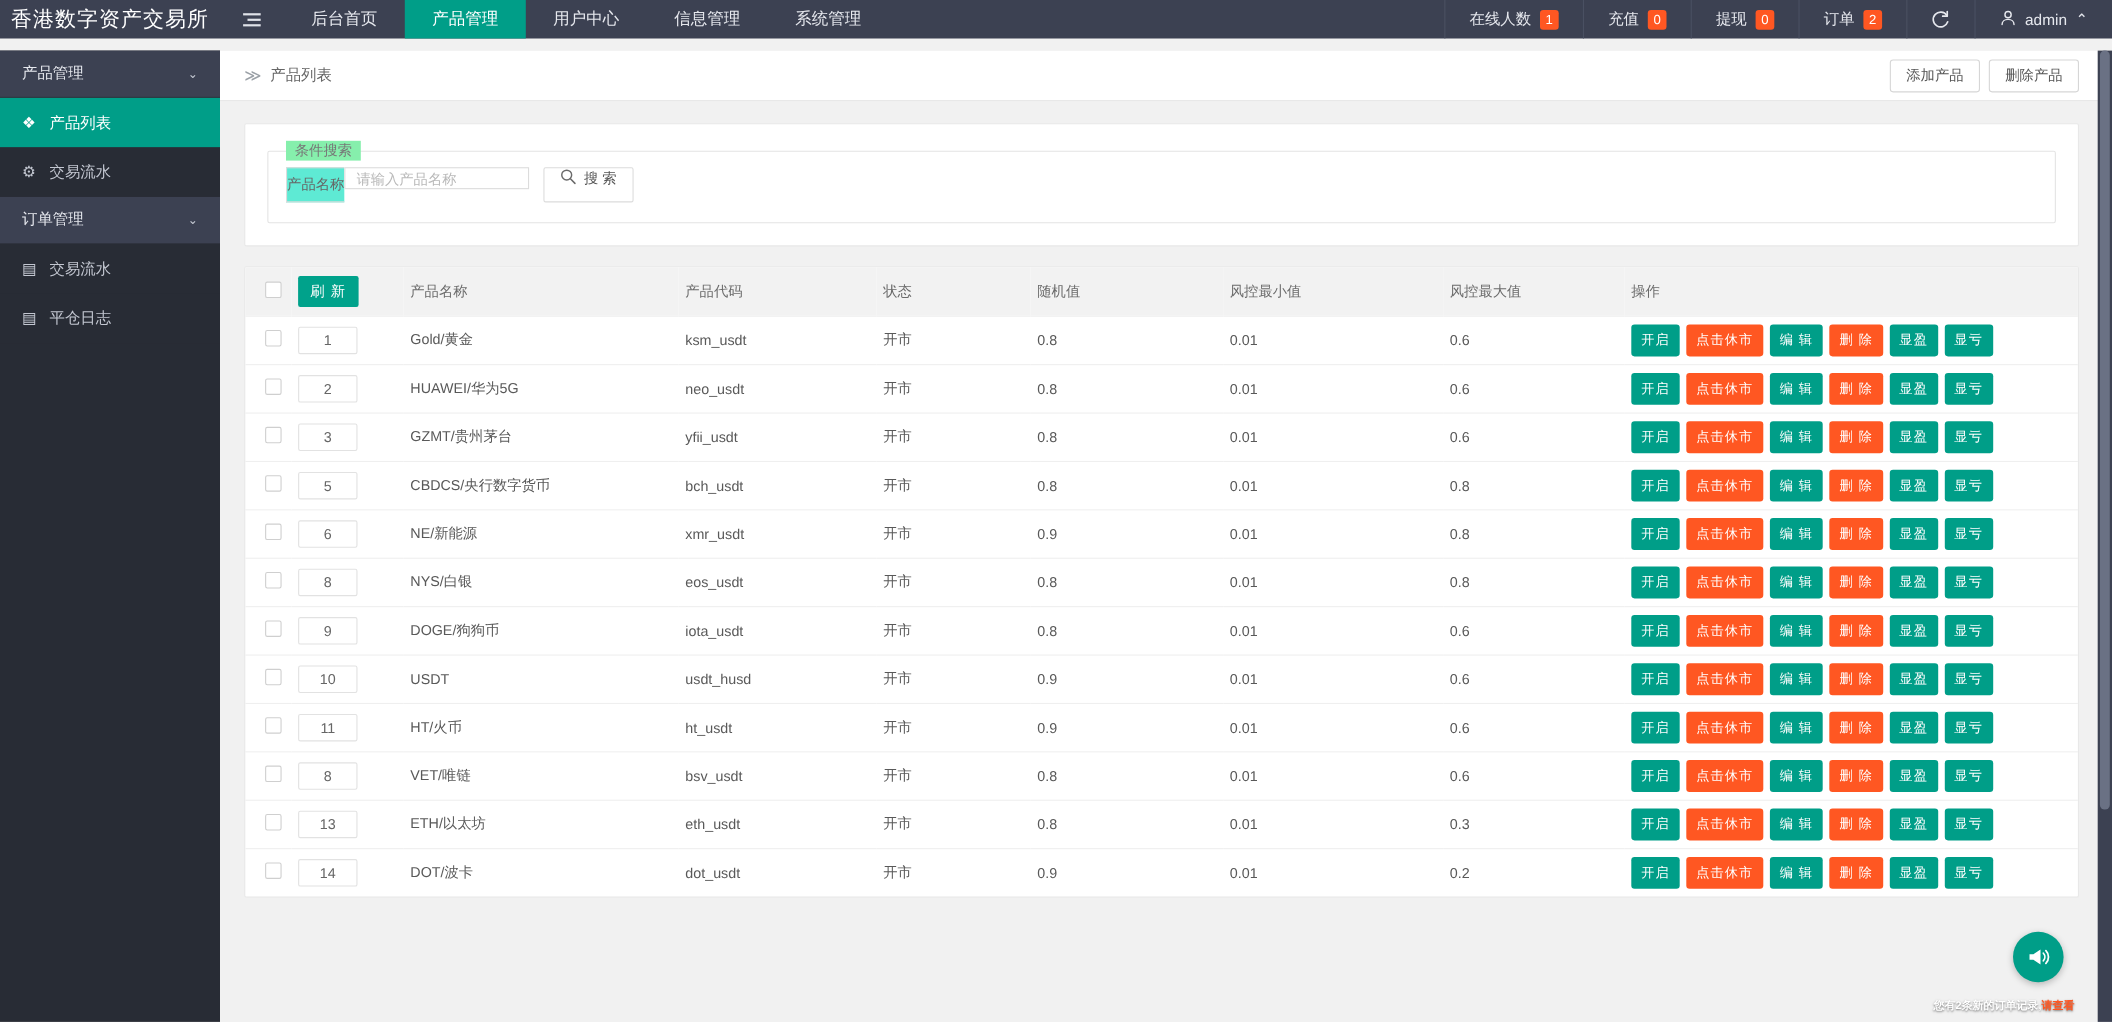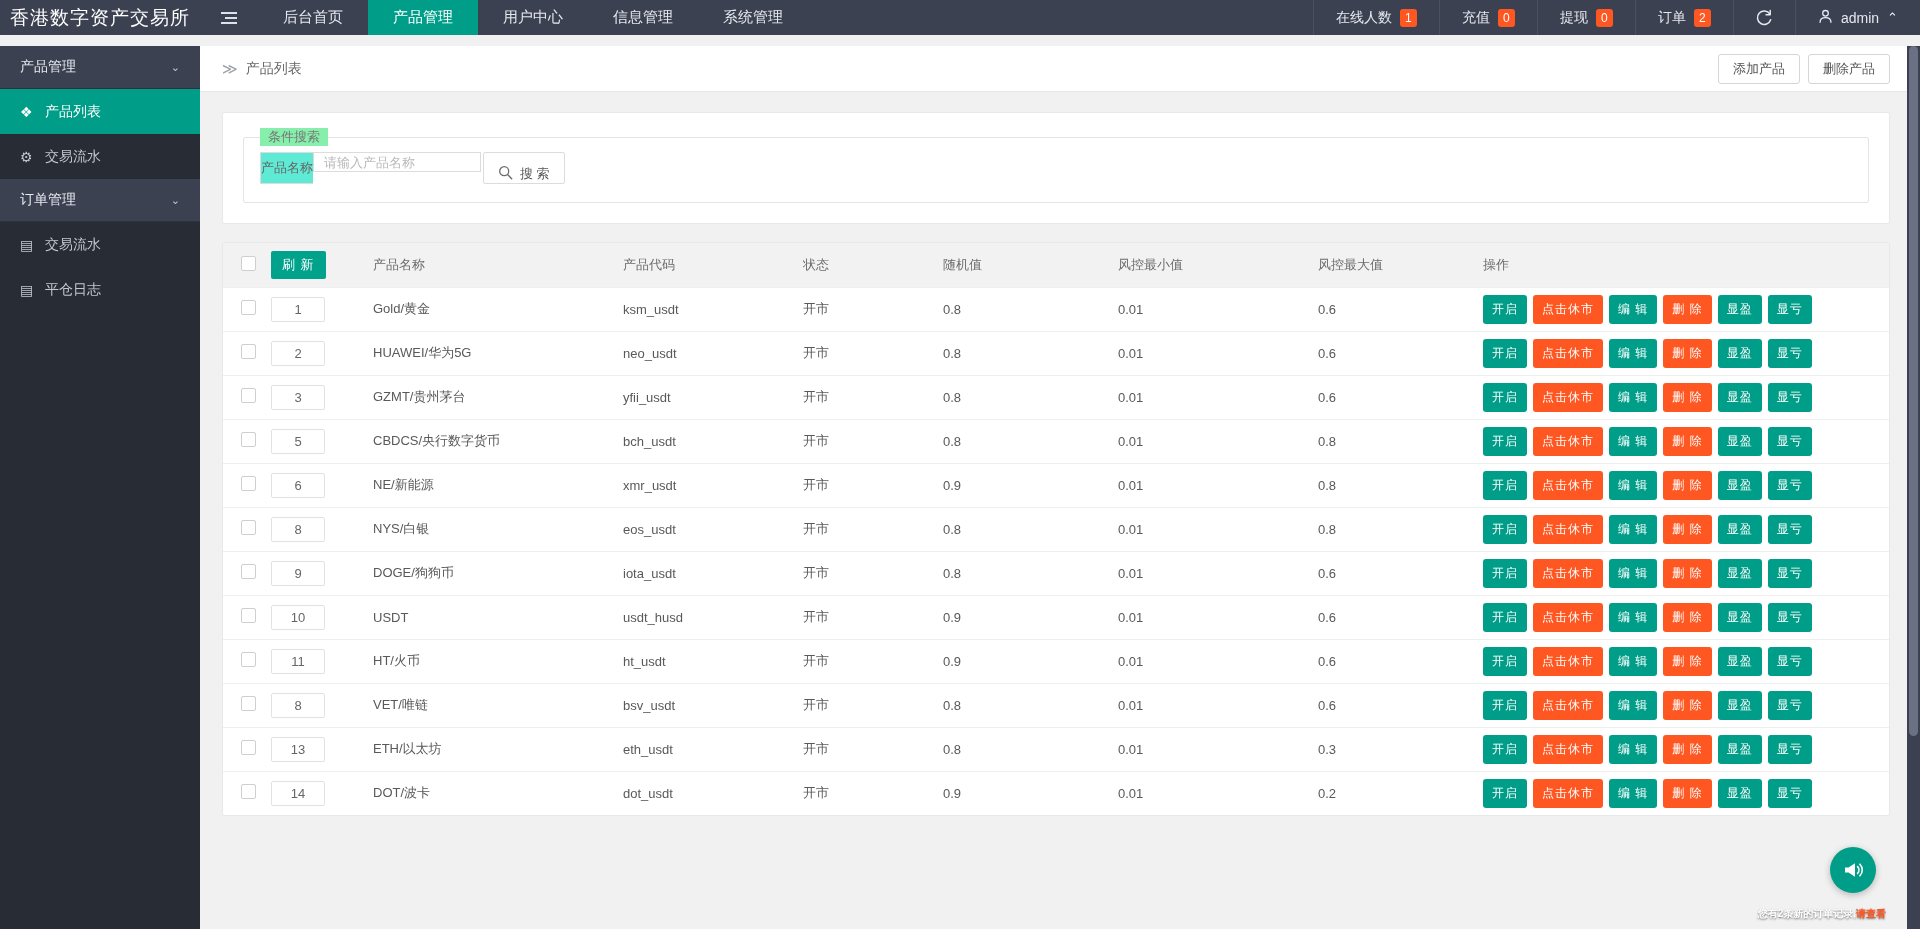--- a/index.html
+++ b/index.html
@@ -107,23 +107,23 @@
     border: 1px solid #dcdcdc; border-right: none; background: #5eead4;
     font-size: 13px; color: #666; display: flex; align-items: center;
     padding: 0 0; height: 32px; white-space: nowrap;
   }
   .txtinput {
     border: 1px solid #dcdcdc; height: 20px; width: 168px; padding: 0 10px;
     font-size: 13px; color: #333; outline: none; font-family: inherit;
   }
   .txtinput::placeholder { color: #b9b9b9; }
   .searchbtn {
-    margin-left: 2px; height: 32px; padding: 0 14px; background: #fff;
+    margin-left: 13px; height: 32px; padding: 0 14px; background: #fff;
     border: 1px solid #dcdcdc; border-radius: 2px; font-size: 13px; color: #555;
-    display: flex; align-items: flex-end; gap: 7px; cursor: pointer; font-family: inherit;
+    display: flex; align-items: flex-start; gap: 7px; cursor: pointer; font-family: inherit;
   }
 
   
   .table-card {
     margin: 18px 22px 0 22px; background: #fff;
     border: 1px solid #e8e8e8; border-radius: 2px;
   }
   table { width: 100%; border-collapse: collapse; table-layout: fixed; }
   thead tr { background: #f2f2f2; }
   thead th {

